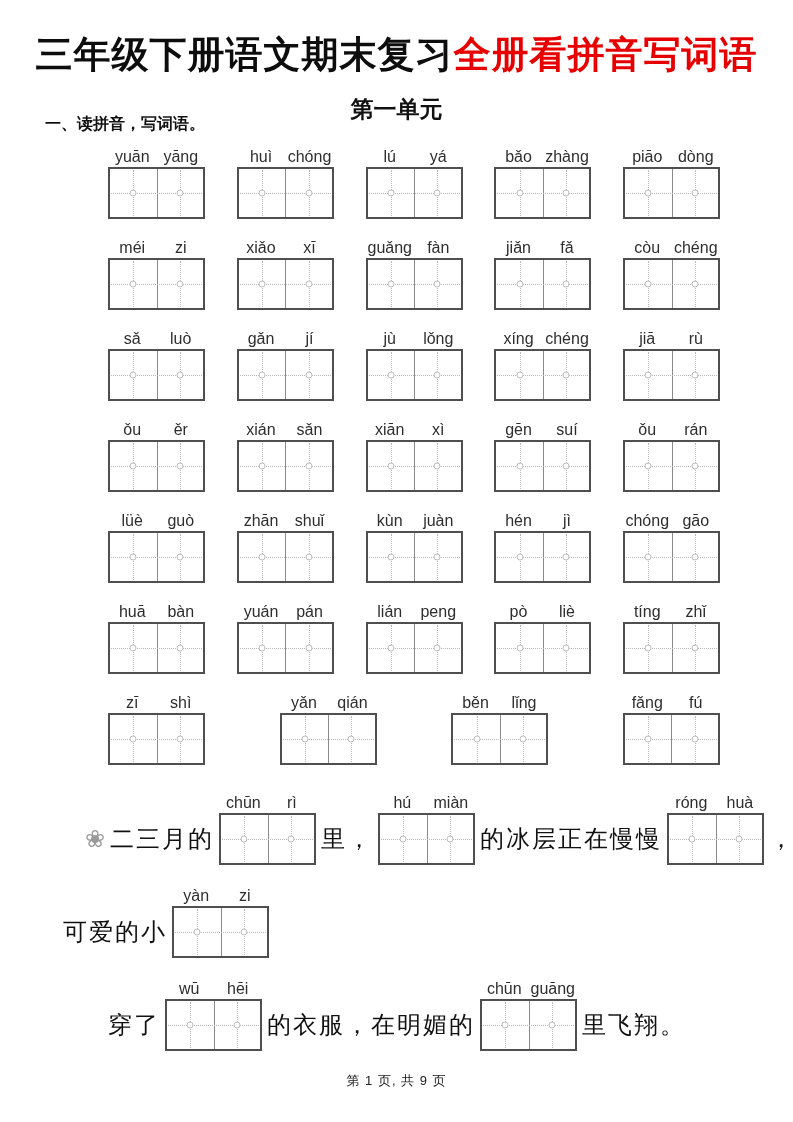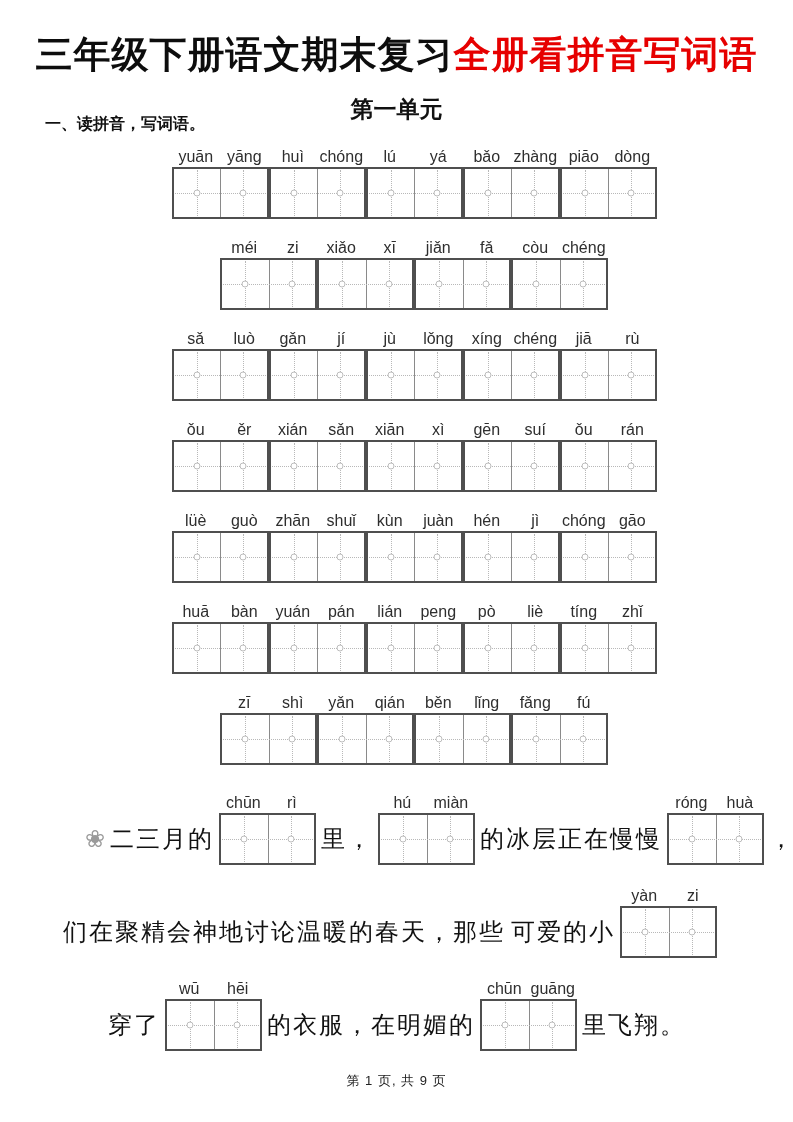--- a/index.html
+++ b/index.html
@@ -20,21 +20,21 @@
   .unit-heading {
     position:absolute; top:90px; left:0; width:100%; text-align:center;
     font-family:"Liberation Serif", serif; font-weight:bold; font-size:23px; color:#111;
   }
   .instruction {
     position:absolute; top:110px; left:45px;
     font-weight:bold; font-size:16px; color:#111;
   }
   
   .grid { position:absolute; top:139px; left:80px; width:640px; }
-  .grid-row { display:flex; justify-content:center; margin-bottom:15px;padding-left:28px; }
+  .grid-row { display:flex; justify-content:space-between; margin-bottom:15px;padding-left:28px; }
   .word-unit { width:97px; }
   .plabel {
     display:flex; width:97px; height:24px; align-items:flex-end;
     padding-bottom:2px; box-sizing:border-box;
     font-size:16px; color:#2e2e2e; line-height:1;
   }
   .plabel span { flex:1; text-align:center; white-space:nowrap; }
   .wbox {
     position:relative; width:97px; height:52px; box-sizing:border-box;
     border:2px solid #4f4f4f; background:#fff;
@@ -178,20 +178,34 @@
             <div class="vmid"></div>
             <div class="hdot"></div>
             <div class="vdot q1"></div>
             <div class="vdot q3"></div>
             <div class="cdot q1"></div>
             <div class="cdot q3"></div>
           </div>
         </div>
         <div class="word-unit">
           <div class="plabel">
+            <span>guǎng</span>
+            <span>fàn</span>
+          </div>
+          <div class="wbox">
+            <div class="vmid"></div>
+            <div class="hdot"></div>
+            <div class="vdot q1"></div>
+            <div class="vdot q3"></div>
+            <div class="cdot q1"></div>
+            <div class="cdot q3"></div>
+          </div>
+        </div>
+        <div class="word-unit">
+          <div class="plabel">
             <span>jiǎn</span>
             <span>fǎ</span>
           </div>
           <div class="wbox">
             <div class="vmid"></div>
             <div class="hdot"></div>
             <div class="vdot q1"></div>
             <div class="vdot q3"></div>
             <div class="cdot q1"></div>
             <div class="cdot q3"></div>
@@ -604,21 +618,20 @@
             <div class="hdot"></div>
             <div class="vdot q1"></div>
             <div class="vdot q3"></div>
             <div class="cdot q1"></div>
             <div class="cdot q3"></div>
           </div>
         </div>
         <span class="seg-text">，花儿</span>
       </div>
       <div class="sentence s2">
-        <span class="seg-text">们在聚精会神地讨论温暖的春天，那些</span>
         <span class="seg-text">可爱的小</span>
         <div class="sbox-unit">
           <div class="plabel">
             <span>yàn</span>
             <span>zi</span>
           </div>
           <div class="wbox">
             <div class="vmid"></div>
             <div class="hdot"></div>
             <div class="vdot q1"></div>

